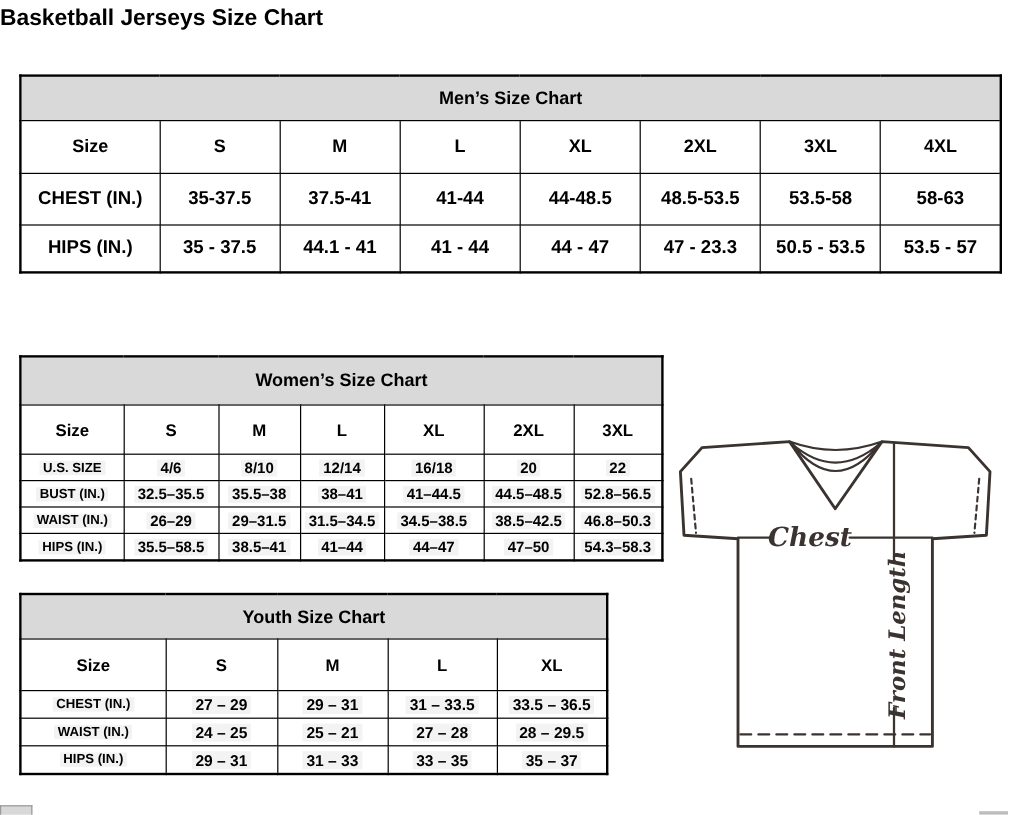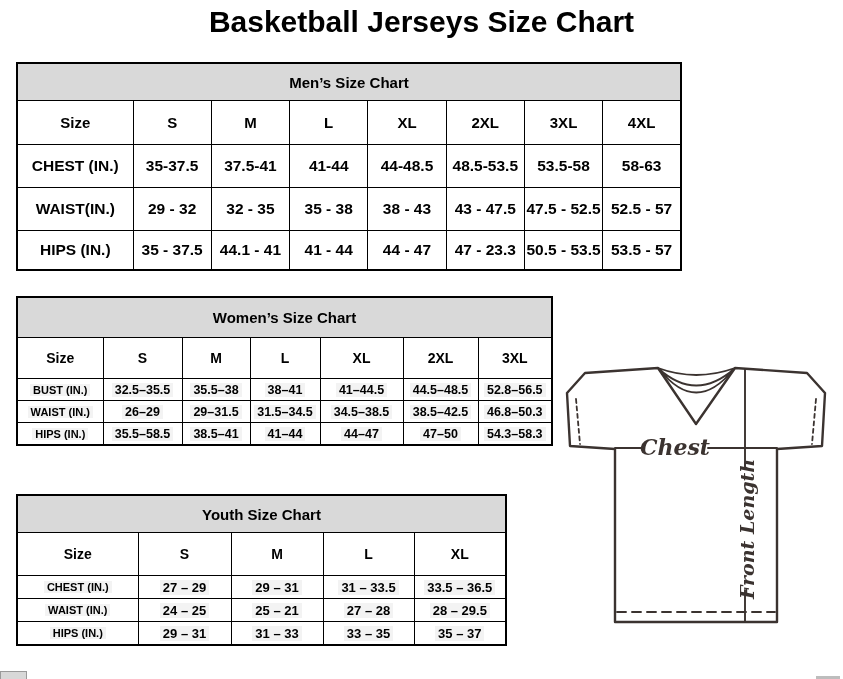--- a/index.html
+++ b/index.html
@@ -2,31 +2,31 @@
 <html><head>
 <meta charset="utf-8">
 <style>
   html,body{margin:0;padding:0;}
   body{
     width:843px;height:679px;position:relative;overflow:hidden;
     background:#ffffff;color:#000;
     font-family:"Liberation Sans",sans-serif;
   }
   .page-title{
-    position:absolute;top:5px;left:0;width:843px;text-align:center;
-    font-size:30px;font-weight:bold;
+    position:absolute;top:5px;left:0;width:843px;
+    font-size:19px;font-weight:bold;
   }
   .tbl-wrap{position:absolute;}
   table{border-collapse:collapse;table-layout:fixed;border:2px solid #000;}
   th,td{border:1px solid #000;text-align:center;vertical-align:middle;
         font-weight:bold;padding:0;overflow:hidden;white-space:nowrap;}
   .chart-head{background:#d9d9d9;font-size:15px;}
   
   #mens{left:16px;top:62px;}
-  #mens table{width:666px;}
+  #mens table{width:819px;}
   #mens .chart-head{height:36px;}
   #mens .size-row td{height:43px;font-size:15px;}
   #mens .data-row td{height:42px;font-size:15.5px;}
   #mens .data-row.last td{height:38px;}
   
   #womens{left:16px;top:296px;}
   #womens table{width:535px;}
   #womens .chart-head{height:39px;margin-left:28px;}
   #womens .size-row td{height:40px;font-size:14px;}
   #womens .data-row td{height:21px;font-size:12.5px;}
@@ -84,30 +84,20 @@
     </tr>
     <tr class="data-row">
       <td class="rowlab">CHEST (IN.)</td>
       <td>35-37.5</td>
       <td>37.5-41</td>
       <td>41-44</td>
       <td>44-48.5</td>
       <td>48.5-53.5</td>
       <td>53.5-58</td>
       <td>58-63</td>
-    </tr>
-    <tr class="data-row">
-      <td class="rowlab">WAIST(IN.)</td>
-      <td>29 - 32</td>
-      <td>32 - 35</td>
-      <td>35 - 38</td>
-      <td>38 - 43</td>
-      <td>43 - 47.5</td>
-      <td>47.5 - 52.5</td>
-      <td>52.5 - 57</td>
     </tr>
     <tr class="data-row last">
       <td class="rowlab">HIPS (IN.)</td>
       <td>35 - 37.5</td>
       <td>44.1 - 41</td>
       <td>41 - 44</td>
       <td>44 - 47</td>
       <td>47 - 23.3</td>
       <td>50.5 - 53.5</td>
       <td>53.5 - 57</td>
@@ -134,20 +124,29 @@
     <tr class="size-row">
       <td>Size</td>
       <td>S</td>
       <td>M</td>
       <td>L</td>
       <td>XL</td>
       <td>2XL</td>
       <td>3XL</td>
     </tr>
     <tr class="data-row">
+      <td class="rowlab"><span class="hl">U.S. SIZE</span></td>
+      <td><span class="hl">4/6</span></td>
+      <td><span class="hl">8/10</span></td>
+      <td><span class="hl">12/14</span></td>
+      <td><span class="hl">16/18</span></td>
+      <td><span class="hl">20</span></td>
+      <td><span class="hl">22</span></td>
+    </tr>
+    <tr class="data-row">
       <td class="rowlab"><span class="hl">BUST (IN.)</span></td>
       <td><span class="hl">32.5–35.5</span></td>
       <td><span class="hl">35.5–38</span></td>
       <td><span class="hl">38–41</span></td>
       <td><span class="hl">41–44.5</span></td>
       <td><span class="hl">44.5–48.5</span></td>
       <td><span class="hl">52.8–56.5</span></td>
     </tr>
     <tr class="data-row">
       <td class="rowlab"><span class="hl">WAIST (IN.)</span></td>

